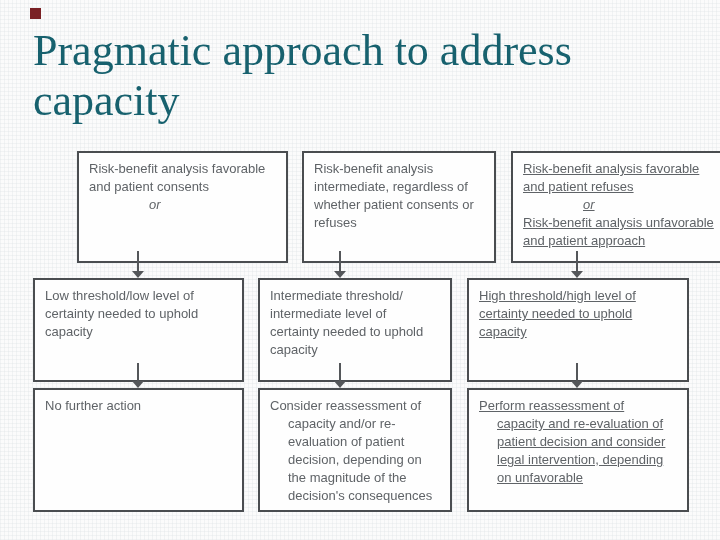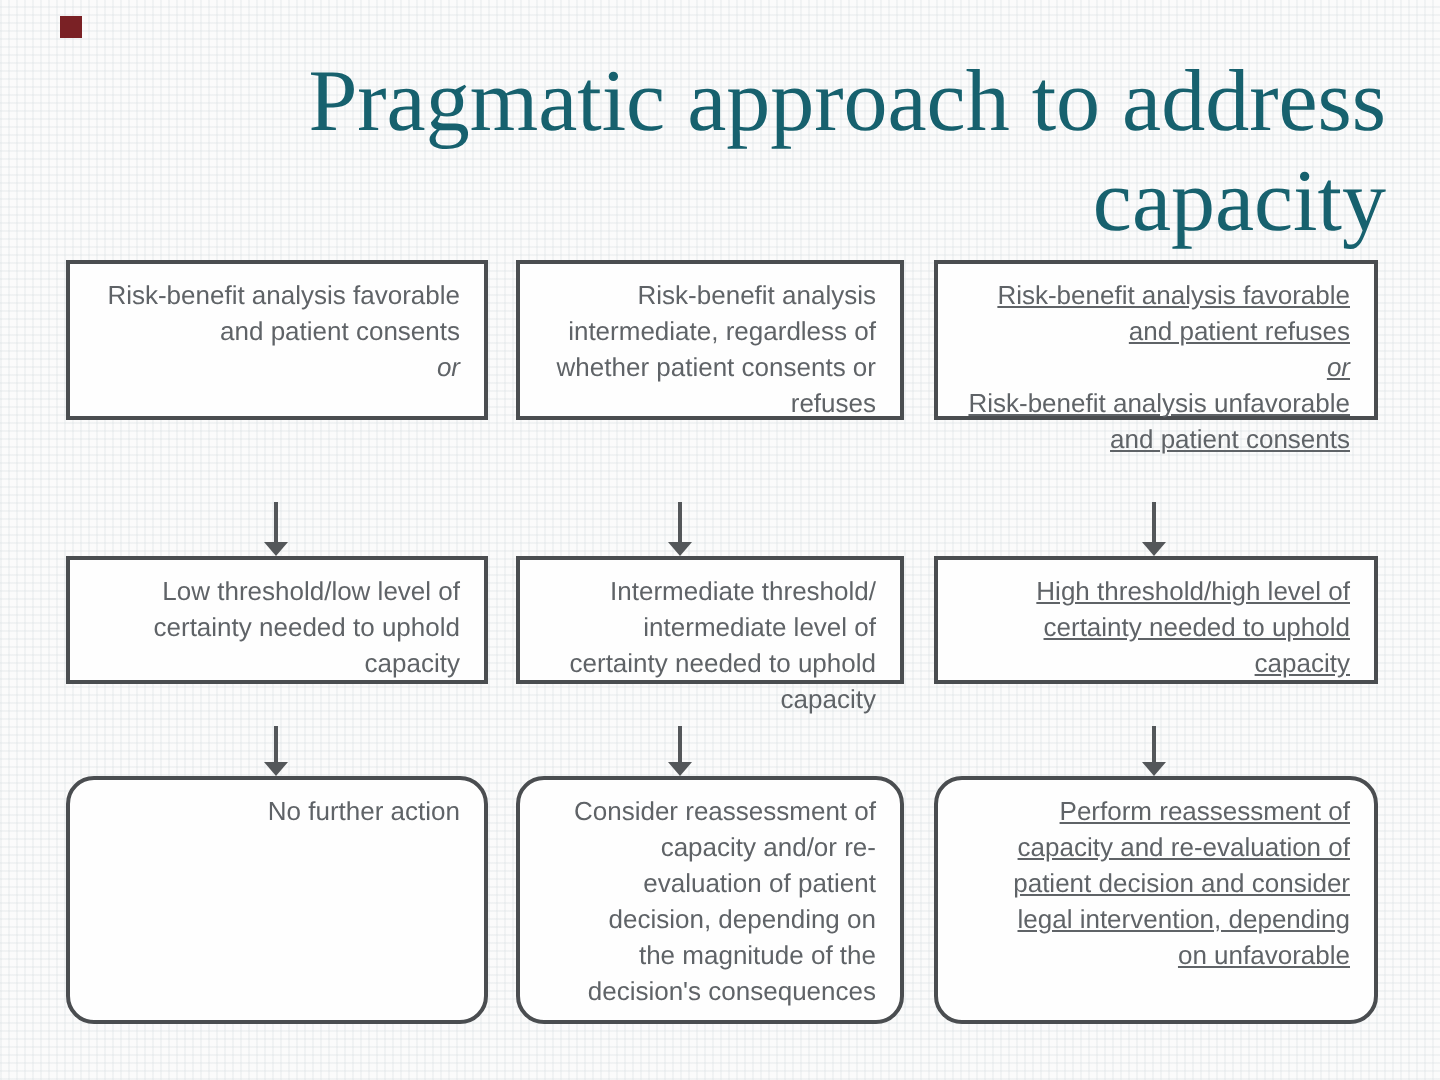--- a/index.html
+++ b/index.html
@@ -3,21 +3,20 @@
 <meta charset="utf-8">
 <style>
   html,body{margin:0;padding:0;background:#ffffff;}
   .slide{
     position:relative;width:720px;height:540px;overflow:hidden;
     font-family:"Liberation Sans",sans-serif;
     background-color:#fbfbfb;
     background-image:
       repeating-linear-gradient(0deg, rgba(214,221,224,.28) 0 1px, transparent 1px 4px),
       repeating-linear-gradient(90deg, rgba(214,221,224,.28) 0 1px, transparent 1px 4px);
-    text-align: right;
   }
   .accent-square{
     position:absolute;left:30px;top:8px;width:11px;height:11px;
     background:var(--accent-square,#7a2125);
   }
   .title{
     position:absolute;left:33px;top:26px;width:660px;margin:0;
     font-family:"Liberation Serif",serif;font-weight:normal;
     font-size:44px;line-height:1.14;letter-spacing:0;
     color:var(--title,#17616e);
@@ -31,23 +30,23 @@
     font-size:13px;line-height:18px;
   }
   .box p{margin:0;}
   .box p.or{font-style:italic;padding-left:60px;}
   .box p.hang{padding-left:18px;text-indent:-18px;}
   
   .c1{left:33px;width:211px;}
   .c2{left:258px;width:194px;}
   .c3{left:467px;width:222px;text-decoration:underline;}
   
-  .r1{top:130px;height:80px;}
-  .r2{top:278px;height:64px;}
-  .r3{top:388px;height:124px;border-radius:14px;}
+  .r1{top:151px;height:112px;margin-left:44px;}
+  .r2{top:278px;height:104px;}
+  .r3{top:388px;height:124px;}
   
   .arrow{position:absolute;width:12px;}
   .a1{top:251px;height:27px;}
   .a2{top:363px;height:25px;}
   .ax1{left:132px;}
   .ax2{left:334px;}
   .ax3{left:571px;}
   .arrow .shaft{
     display:block;width:2px;margin:0 auto;
     height:calc(100% - 7px);
@@ -74,21 +73,21 @@
     <div class="box r1 c1">
       <p>Risk-benefit analysis favorable and patient consents</p>
       <p class="or">or</p>
     </div>
     <div class="box r1 c2">
       <p>Risk-benefit analysis intermediate, regardless of whether patient consents or refuses</p>
     </div>
     <div class="box r1 c3">
       <p>Risk-benefit analysis favorable and patient refuses</p>
       <p class="or">or</p>
-      <p>Risk-benefit analysis unfavorable and patient consents</p>
+      <p>Risk-benefit analysis unfavorable and patient approach</p>
     </div>
 
     <div class="arrow a1 ax1">
         <span class="shaft"></span>
         <span class="head"></span>
       </div>
     <div class="arrow a1 ax2">
         <span class="shaft"></span>
         <span class="head"></span>
       </div>

